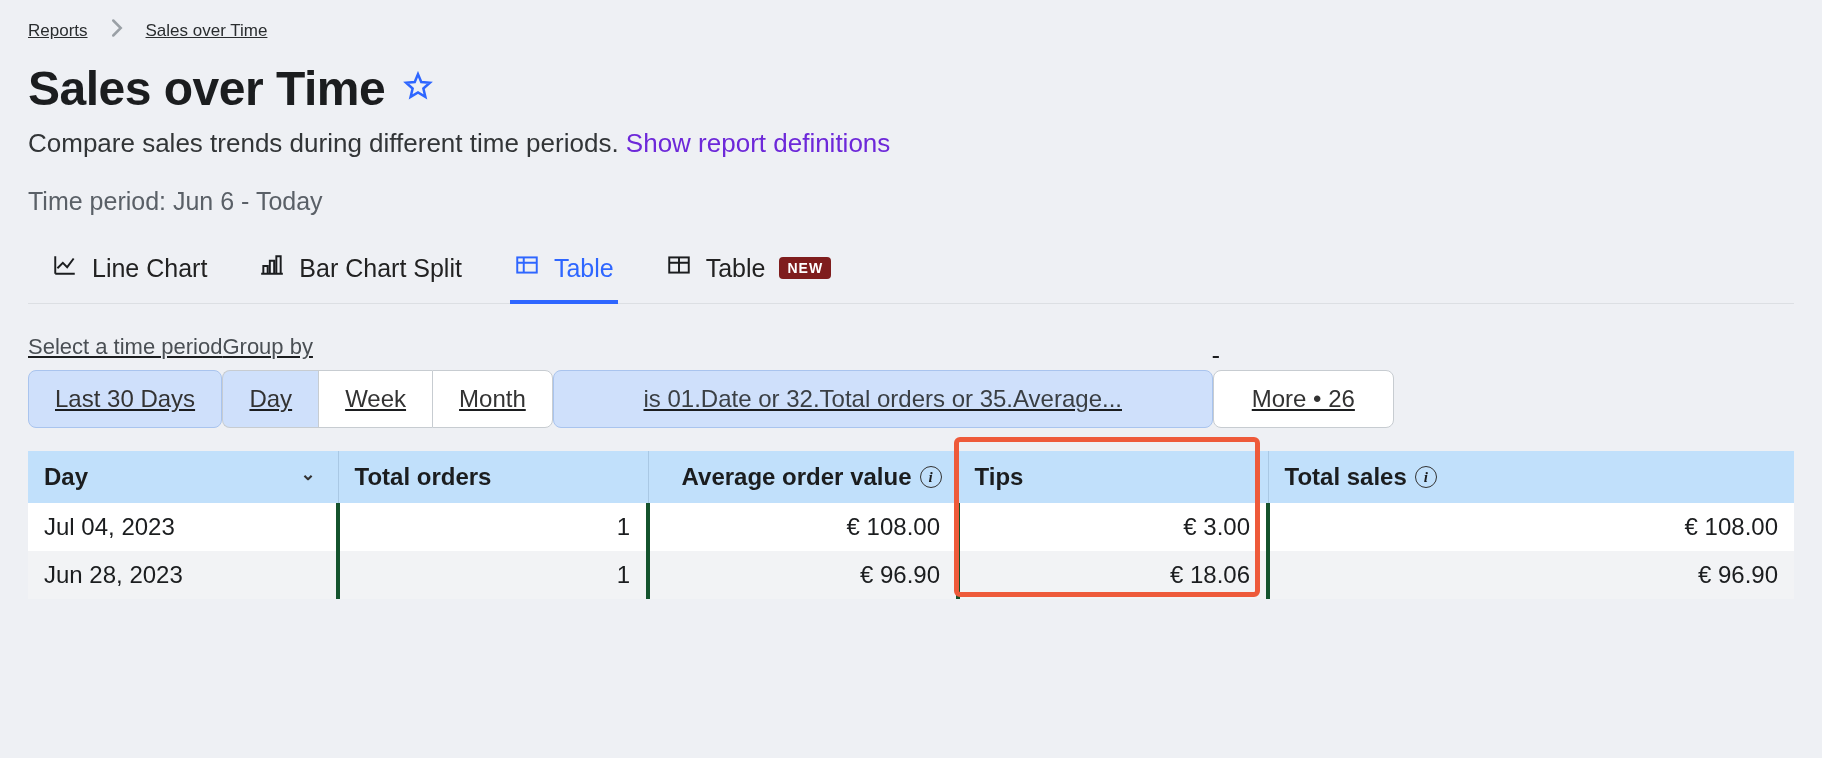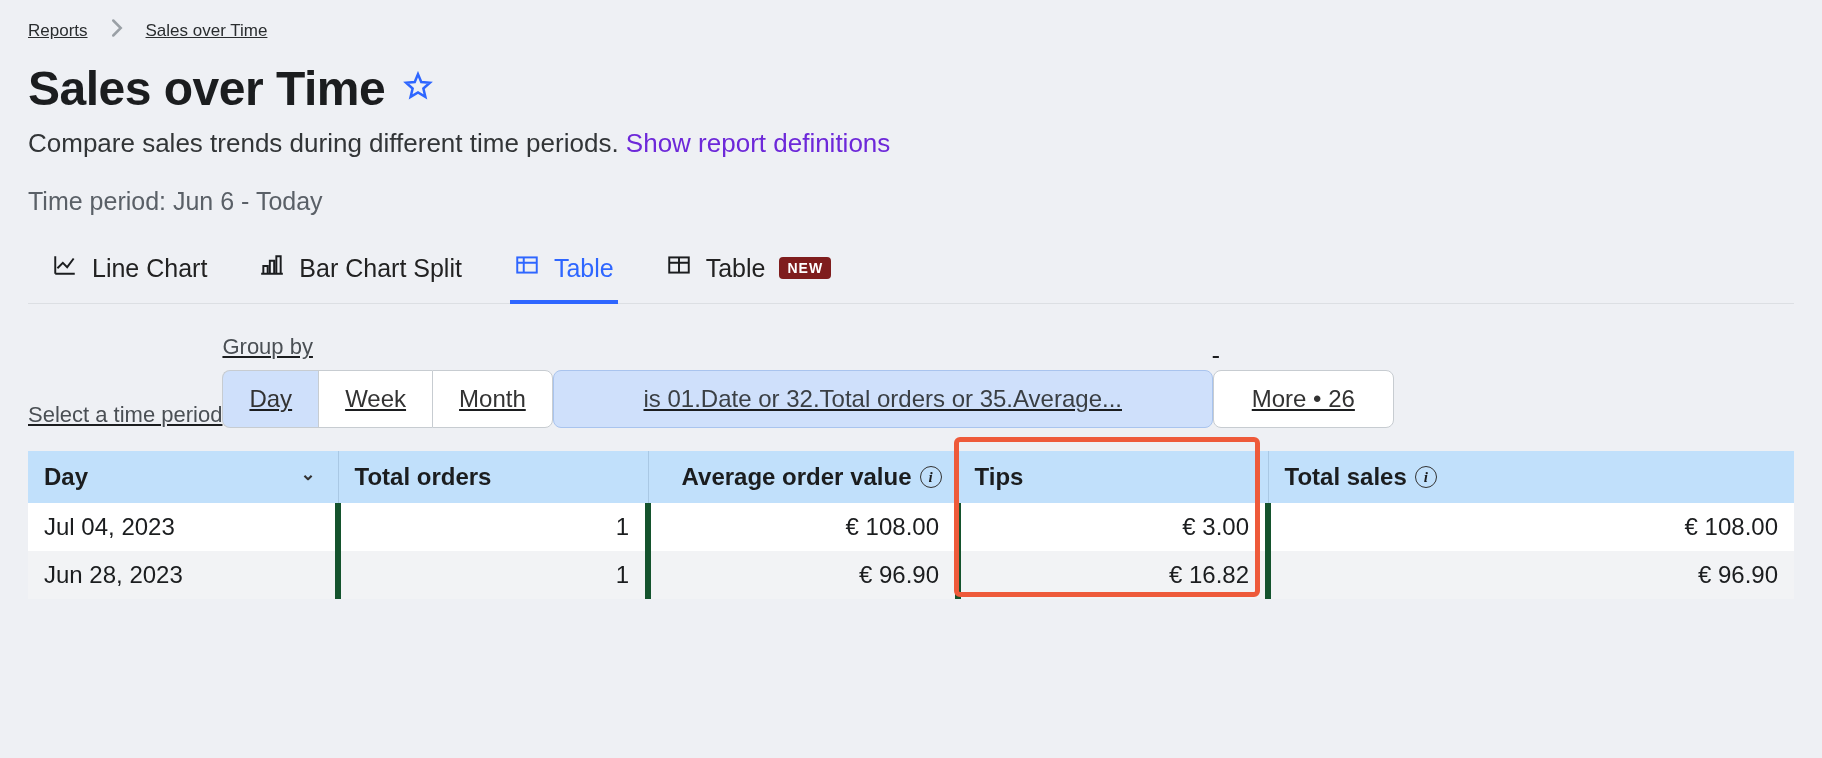--- a/index.html
+++ b/index.html
@@ -101,21 +101,21 @@
   .tbl th {
     background: #c1e0fb;
     text-align: left;
     font-weight: 600;
     padding: 12px 16px;
     border-right: 1px solid #a9c8e4;
     white-space: nowrap;
   }
   .tbl th:last-child { border-right: none; }
   .tbl th.right, .tbl td.right { text-align: right; }
-  .tbl td { padding: 10px 16px; border-right: 6px solid #14532d; }
+  .tbl td { padding: 10px 16px; border-right: 4px solid #14532d; }
   .tbl td:last-child { border-right: none; }
   .tbl tbody tr:nth-child(even) td { background: #f2f3f5; }
   .th-inner { display: inline-flex; align-items: center; gap: 8px; }
   .sort-caret { font-size: 18px; color: #333; }
   .info-icon {
     display: inline-flex; width: 22px; height: 22px; border: 1.5px solid #333;
     border-radius: 50%; align-items: center; justify-content: center;
     font-size: 15px; font-style: italic; font-family: Georgia, serif;
   }
 
@@ -183,20 +183,21 @@
             <path d="M3 10 L21 10 M12 5 L12 19"></path>
           </svg></span>
       <span>Table</span>
       <span class="badge-new">NEW</span>
     </div>
   </div>
 
   <div class="filters">
     <div class="filter-group">
       <span class="filter-label">Select a time period</span>
+      <span class="pill selected">Last 30 Days</span>
     </div>
     <div class="filter-group">
       <span class="filter-label">Group by</span>
       <span class="seg">
         <span class="seg-btn selected">Day</span>
         <span class="seg-btn">Week</span>
         <span class="seg-btn">Month</span>
       </span>
     </div>
     <div class="filter-group">
@@ -250,21 +251,21 @@
           <td>Jul 04, 2023</td>
           <td class="right">1</td>
           <td class="right">€ 108.00</td>
           <td class="right">€ 3.00</td>
           <td class="right">€ 108.00</td>
         </tr>
         <tr>
           <td>Jun 28, 2023</td>
           <td class="right">1</td>
           <td class="right">€ 96.90</td>
-          <td class="right">€ 16.82</td>
+          <td class="right">€ 18.06</td>
           <td class="right">€ 96.90</td>
         </tr>
       </tbody>
     </table>
     <div class="highlight-box" style="left:926px; top:-14px; width:306px; height:160px;"></div>
   </div>
 
 </div>
 
 </body></html>

